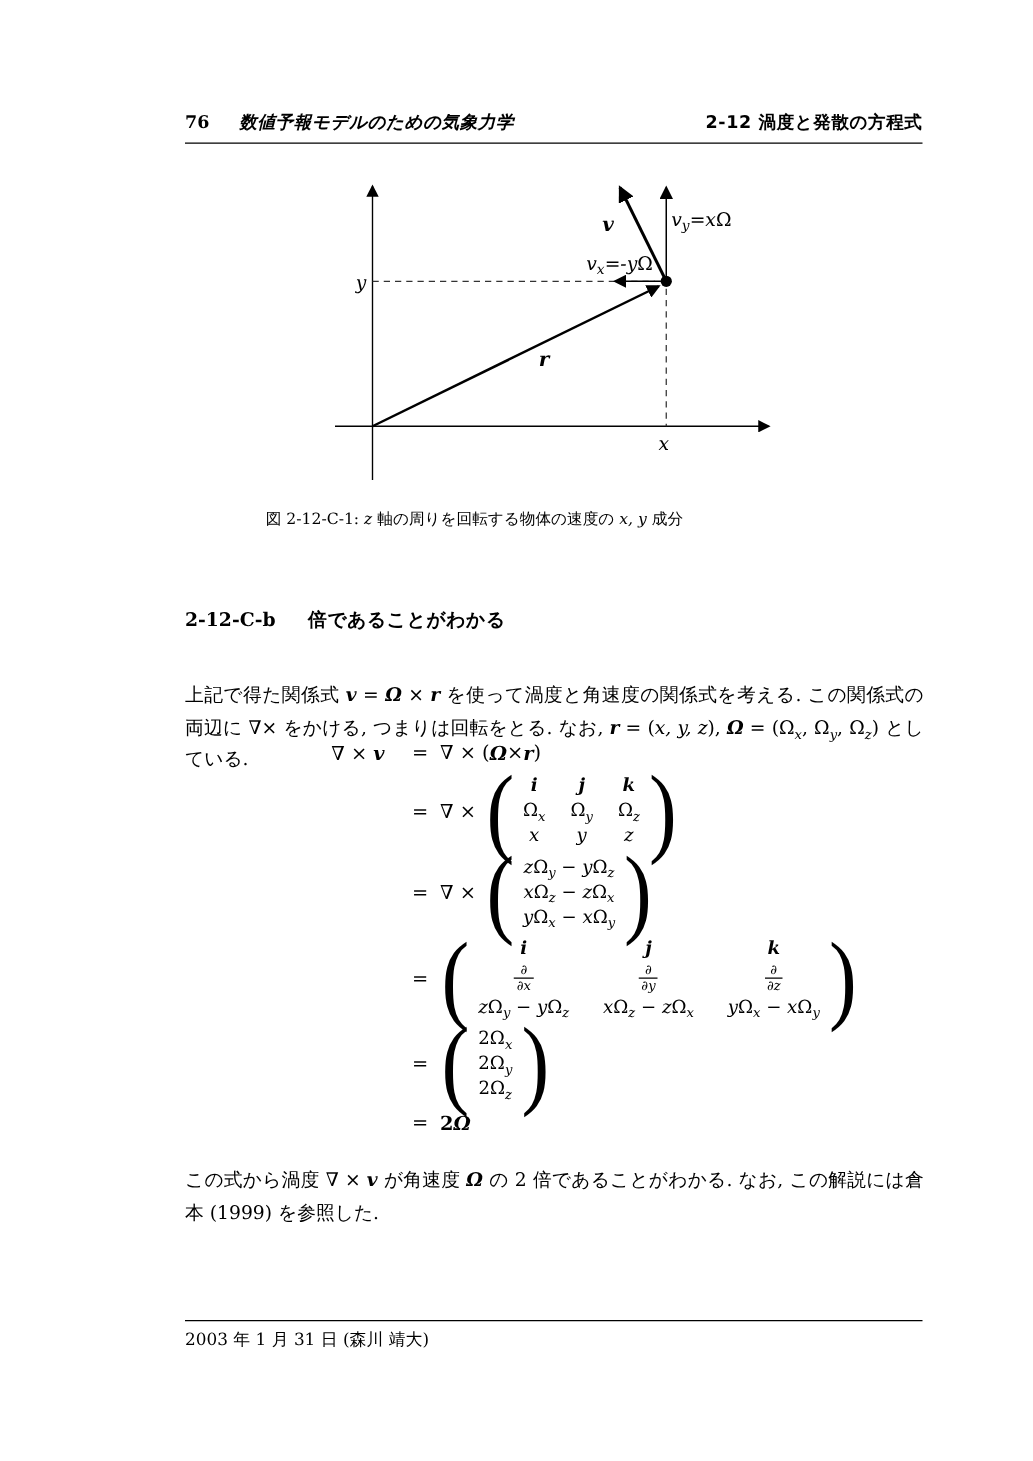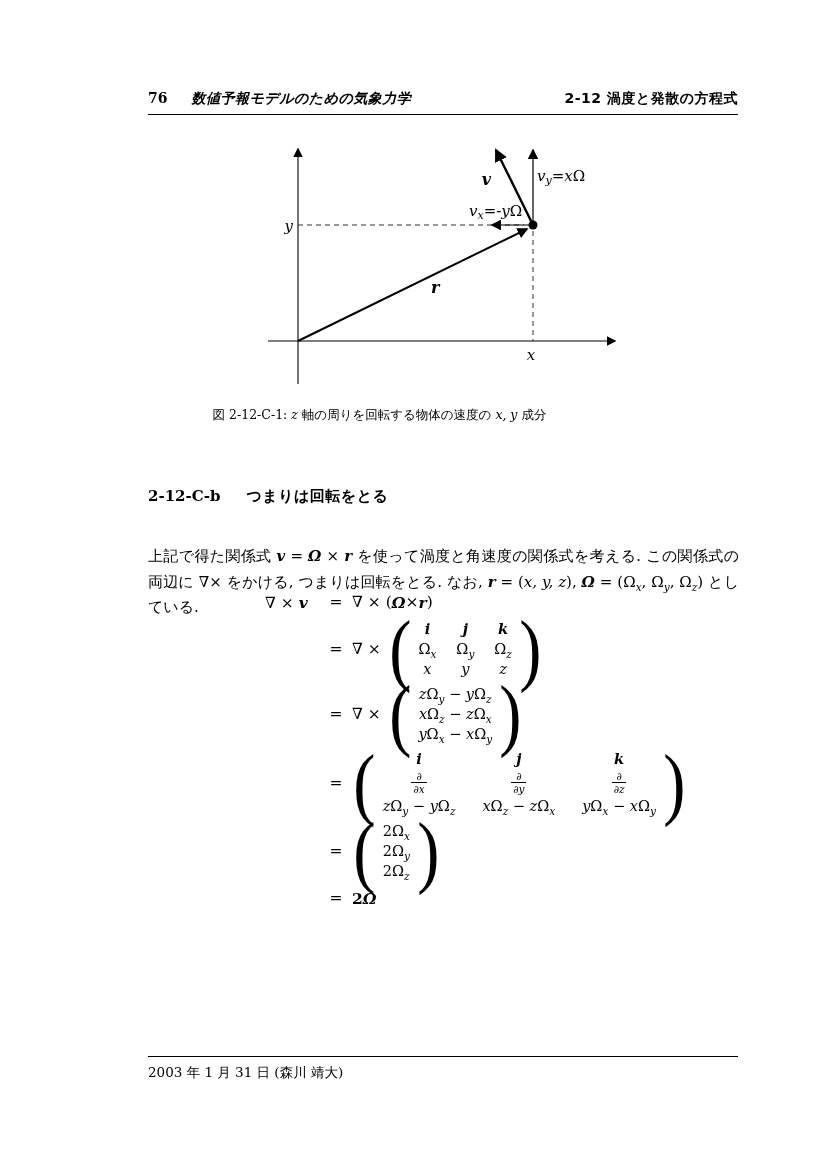--- a/index.html
+++ b/index.html
@@ -124,21 +124,21 @@
       <text x="168" y="155" class="svg-itb">r</text>
       <text x="228" y="47" text-anchor="end" class="svg-itb">v</text>
       <text x="274" y="43"><tspan class="svg-it">v</tspan><tspan dy="3" class="svg-sub">y</tspan><tspan dy="-3" class="svg-it">=x</tspan><tspan class="svg-rm">Ω</tspan></text>
       <text x="206" y="78"><tspan class="svg-it">v</tspan><tspan dy="3" class="svg-sub">x</tspan><tspan dy="-3" class="svg-it">=-y</tspan><tspan class="svg-rm">Ω</tspan></text>
     </svg>
   </div>
 
   <div class="caption"><span>図 2-12-C-1: </span><span class="m">z</span><span> 軸の周りを回転する物体の速度の </span><span class="m">x, y</span><span> 成分</span></div>
 
   <div class="heading">
-    <span class="hnum">2-12-C-b</span><span class="htxt">つまりは回転をとる</span>
+    <span class="hnum">2-12-C-b</span><span class="htxt">倍であることがわかる</span>
   </div>
 
   <p class="body p1"><span>上記で得た関係式 </span><span class="m b">v</span><span class="m rm"> = </span><span class="m b">Ω</span><span class="m rm"> × </span><span class="m b">r</span><span> を使って渦度と角速度の関係式を考える. この関係式の両辺に </span><span class="m rm">∇×</span><span> をかける, つまりは回転をとる. なお, </span><span class="m b">r</span><span class="m rm"> = (</span><span class="m">x, y, z</span><span class="m rm">), </span><span class="m b">Ω</span><span class="m rm"> = (Ω</span><sub class="m">x</sub><span class="m rm">, Ω</span><sub class="m">y</sub><span class="m rm">, Ω</span><sub class="m">z</sub><span class="m rm">)</span><span> としている.</span></p>
 
   <div class="eqblock">
 
     <div class="eqrow">
       <span class="eqlhs"><span class="rm">∇ × </span><span class="b">v</span></span>
       <span class="eqsign">=</span>
       <span class="eqrhs">
@@ -241,18 +241,19 @@
       <span class="eqlhs"></span>
       <span class="eqsign">=</span>
       <span class="eqrhs b">
           <span class="rm">2</span>
           <span class="b">Ω</span>
         </span>
     </div>
 
   </div>
 
+  <p class="body p2"><span>この式から渦度 </span><span class="m rm">∇ × </span><span class="m b">v</span><span> が角速度 </span><span class="m b">Ω</span><span> の 2 倍であることがわかる. なお, この解説には倉本 (1999) を</span><span>参照した.</span></p>
 
   <div class="footer">
     <span>2003 年 1 月 31 日 (森川 靖大)</span>
   </div>
 
 </div>
 
 </body></html>

